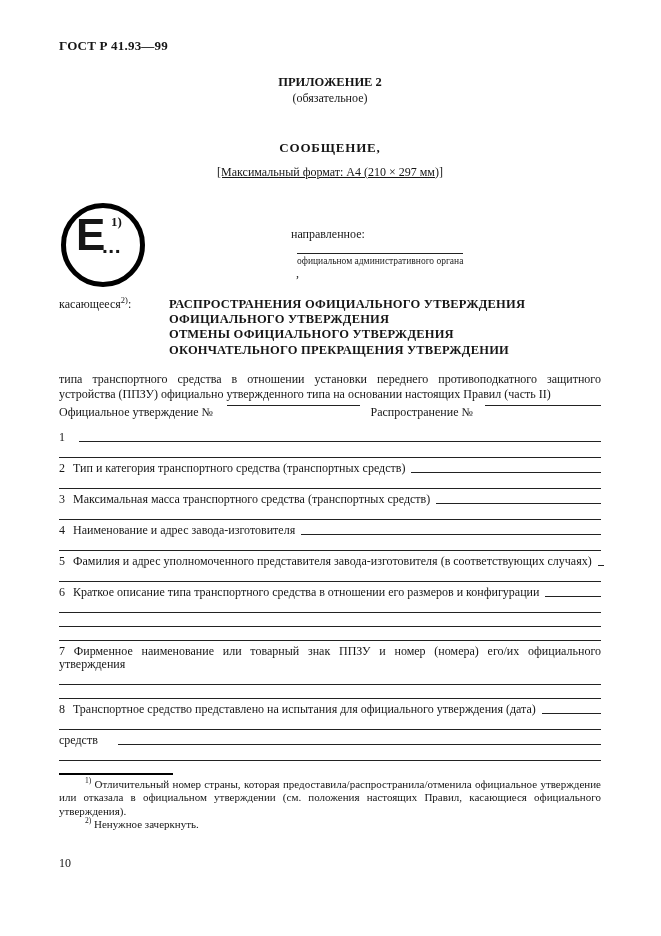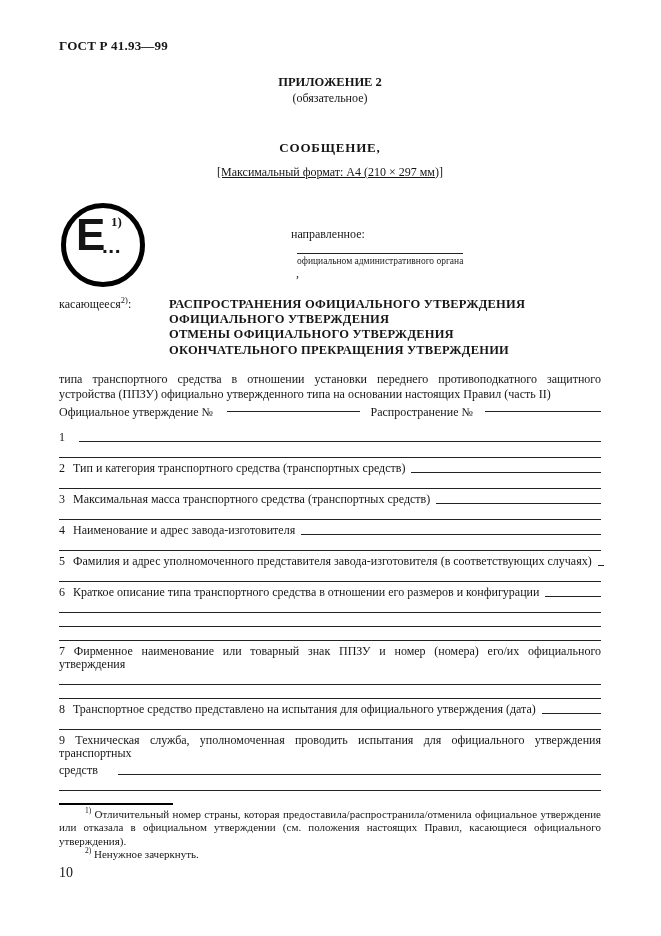--- a/index.html
+++ b/index.html
@@ -41,41 +41,41 @@
   .dline { border-bottom:1px solid #222; height:12px; }
   .directed-caption { font-size:9.5px; text-align:center; margin-top:2px; color:#222; }
   .directed-comma { margin-left:5px; line-height:14px; }
 
   .concerning-row { display:flex; margin-top:6px; }
   .concerning-label { width:110px; flex:none; line-height:15px; }
   .sup { vertical-align:super; font-size:8.5px; line-height:0; }
   .options { font-weight:bold; font-size:12.5px; line-height:15.2px; letter-spacing:0.2px; }
 
   .intro-para { margin-top:14px; text-align:justify; line-height:15px; }
-  .approval-row { display:flex; align-items:center; line-height:15px; margin-top:3px; }
+  .approval-row { display:flex; align-items:flex-start; line-height:15px; margin-top:3px; }
   .approval-row .lbl { white-space:nowrap; }
   .afill { border-bottom:1px solid #222; margin-bottom:2px; min-width:8px; }
   .afill1 { flex:1.15; margin-left:14px; margin-right:10px; }
   .afill2 { flex:1; margin-left:12px; }
 
   .items { margin-top:7px; }
   .item-line { display:flex; align-items:flex-end; padding-top:4px; line-height:13px; }
   .item-num { flex:none; margin-right:8px; }
   .item-text { white-space:nowrap; }
   .fill { flex:1; min-width:6px; border-bottom:1px solid #222; margin-left:6px; margin-bottom:2px; }
   .fill-indent { margin-left:20px; }
   .uline { border-bottom:1px solid #222; height:13px; }
   .item-jline { text-align:justify; text-align-last:justify; padding-top:4px; line-height:13px; }
   .item-jline .item-num { margin-right:0; }
 
   .footnote-block { margin-top:12px; font-size:11px; line-height:13.5px; }
   .fn-rule { width:114px; border-top:2px solid #000; margin-bottom:3px; }
   .fn-para { text-align:justify; text-indent:26px; }
   .fn-sup { vertical-align:super; font-size:7.5px; line-height:0; }
-  .page-num { margin-top:3px; font-size:14px; }
+  .page-num { margin-top:24px; font-size:12px; }
 </style>
 </head>
 <body>
 
 <div class="content">
 
   <div class="gost">ГОСТ Р 41.93—99</div>
 
   <div class="center appendix">ПРИЛОЖЕНИЕ 2</div>
   <div class="center appendix-note">(обязательное)</div>
@@ -189,24 +189,20 @@
     <div class="item">
       <div class="item-line">
         <span class="item-num">8</span>
         <span class="item-text">Транспортное средство представлено на испытания для официального утверждения (дата)</span>
         <span class="fill"></span>
       </div>
       <div class="uline"></div>
     </div>
 
     <div class="item">
-      <div class="item-jline">
-        <span class="item-num">9</span>
-        <span>Техническая служба, уполномоченная проводить испытания для официального утверждения транспортных</span>
-      </div>
       <div class="item-line">
         <span class="item-text">средств</span>
         <span class="fill fill-indent"></span>
       </div>
       <div class="uline"></div>
     </div>
 
   </div>
 
   <div class="footnote-block">

